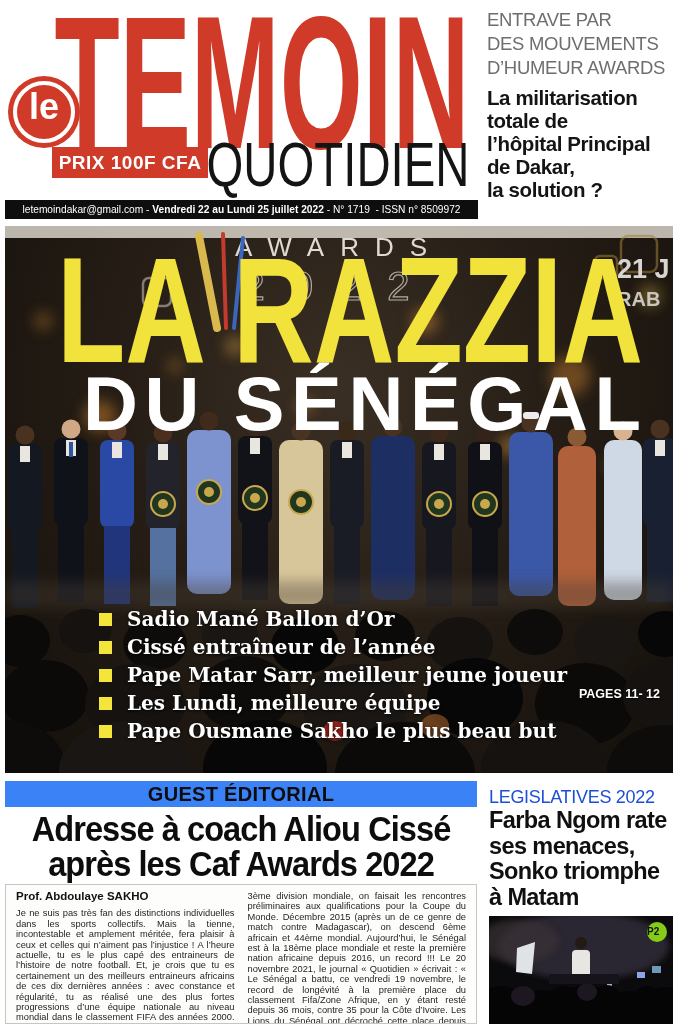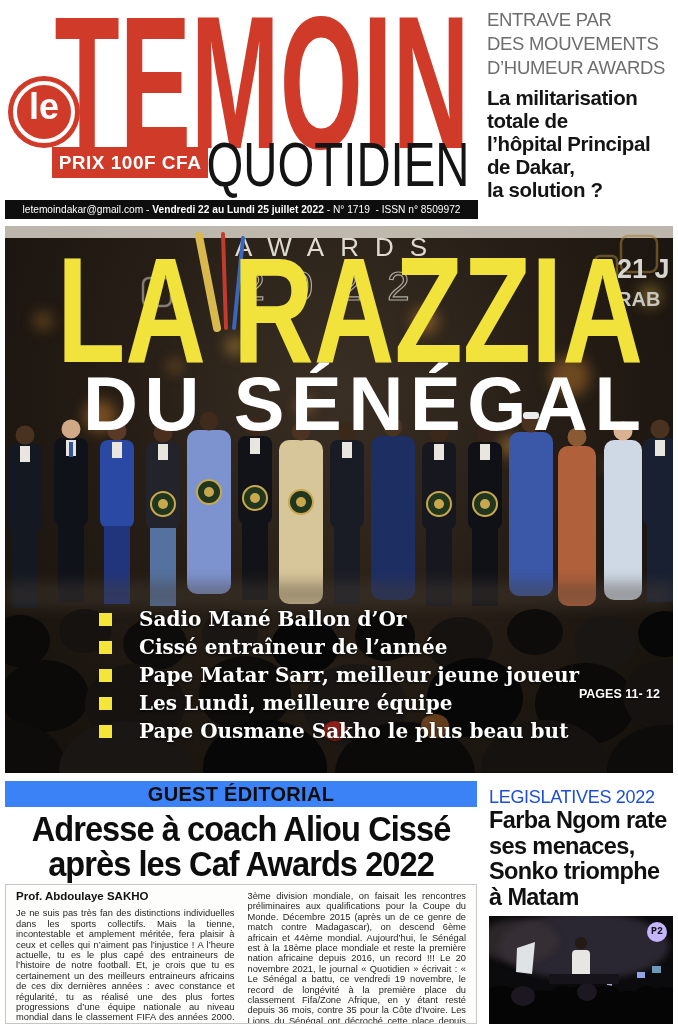--- a/index.html
+++ b/index.html
@@ -23,21 +23,21 @@
   #tr-kicker{left:487px;top:8px;width:190px;color:#6e6e6e;font-size:18.5px;line-height:24px;
              letter-spacing:-.3px;}
   #tr-headline{left:487px;top:86px;width:190px;color:#141414;font-weight:bold;font-size:20.5px;
                line-height:23px;letter-spacing:-.4px;}
 
   
   #photo{left:5px;top:226px;width:668px;height:547px;overflow:hidden;
          background:radial-gradient(ellipse at 50% 30%, #3a2f24 0%, #261e16 45%, #140f0b 100%);}
   #photo svg{position:absolute;left:0;top:0;}
   #bullets{position:absolute;left:94px;top:382px;display:flex;flex-direction:column;gap:6px;z-index:8;}
-  .bullet-row{display:flex;align-items:center;height:22px;gap:12px;}
+  .bullet-row{display:flex;align-items:center;height:22px;}
   .bullet-sq{width:13px;height:13px;background:#f3e53a;margin-right:15px;flex:none;}
   .bullet-txt{color:#ffffff;font-family:"DejaVu Serif",serif;font-weight:bold;font-size:20px;
               white-space:nowrap;text-shadow:0 1px 3px rgba(0,0,0,.85);}
   #pages-ref{position:absolute;right:13px;top:461px;color:#fff;font-weight:bold;font-size:12.5px;
              z-index:8;text-shadow:0 1px 2px rgba(0,0,0,.8);}
 
   
   #ge-band{left:5px;top:781px;width:472px;height:26px;background:#3b82f6;display:flex;
            align-items:center;justify-content:center;}
   #ge-band span{font-weight:bold;font-size:20px;color:#0d0d0d;letter-spacing:.3px;}
@@ -47,22 +47,22 @@
           padding:6px 10px;display:flex;gap:13px;overflow:hidden;background:#fdfdfc;}
   .ge-col{flex:1;font-size:9.3px;line-height:10.4px;color:#1e1e1e;text-align:justify;}
   #ge-byline{font-weight:bold;font-size:11.5px;margin-bottom:7px;color:#111;}
 
   
   #lg-kicker{left:489px;top:787px;width:186px;color:#1d4ed8;font-size:18px;letter-spacing:-.3px;}
   #lg-headline{left:489px;top:808px;width:190px;color:#101010;font-weight:bold;font-size:23.5px;
                line-height:25.5px;letter-spacing:-.6px;}
   #lg-photo{left:489px;top:916px;width:184px;height:108px;background:#0b0a0c;overflow:hidden;}
   #p2-badge{position:absolute;right:6px;top:6px;width:20px;height:20px;border-radius:50%;
-            background:#c4b5fd;color:#111;font-weight:bold;font-size:10px;line-height:20px;
-            text-align:center;z-index:3;font-family:Liberation Mono, monospace;}
+            background:#84cc16;color:#111;font-weight:bold;font-size:10px;line-height:20px;
+            z-index:3;}
 </style>
 </head>
 <body>
 
 <div id="page">
 
   <div class="abs" id="logo-circle">
     <div id="logo-ring"></div>
     <div id="logo-le">le</div>
   </div>

